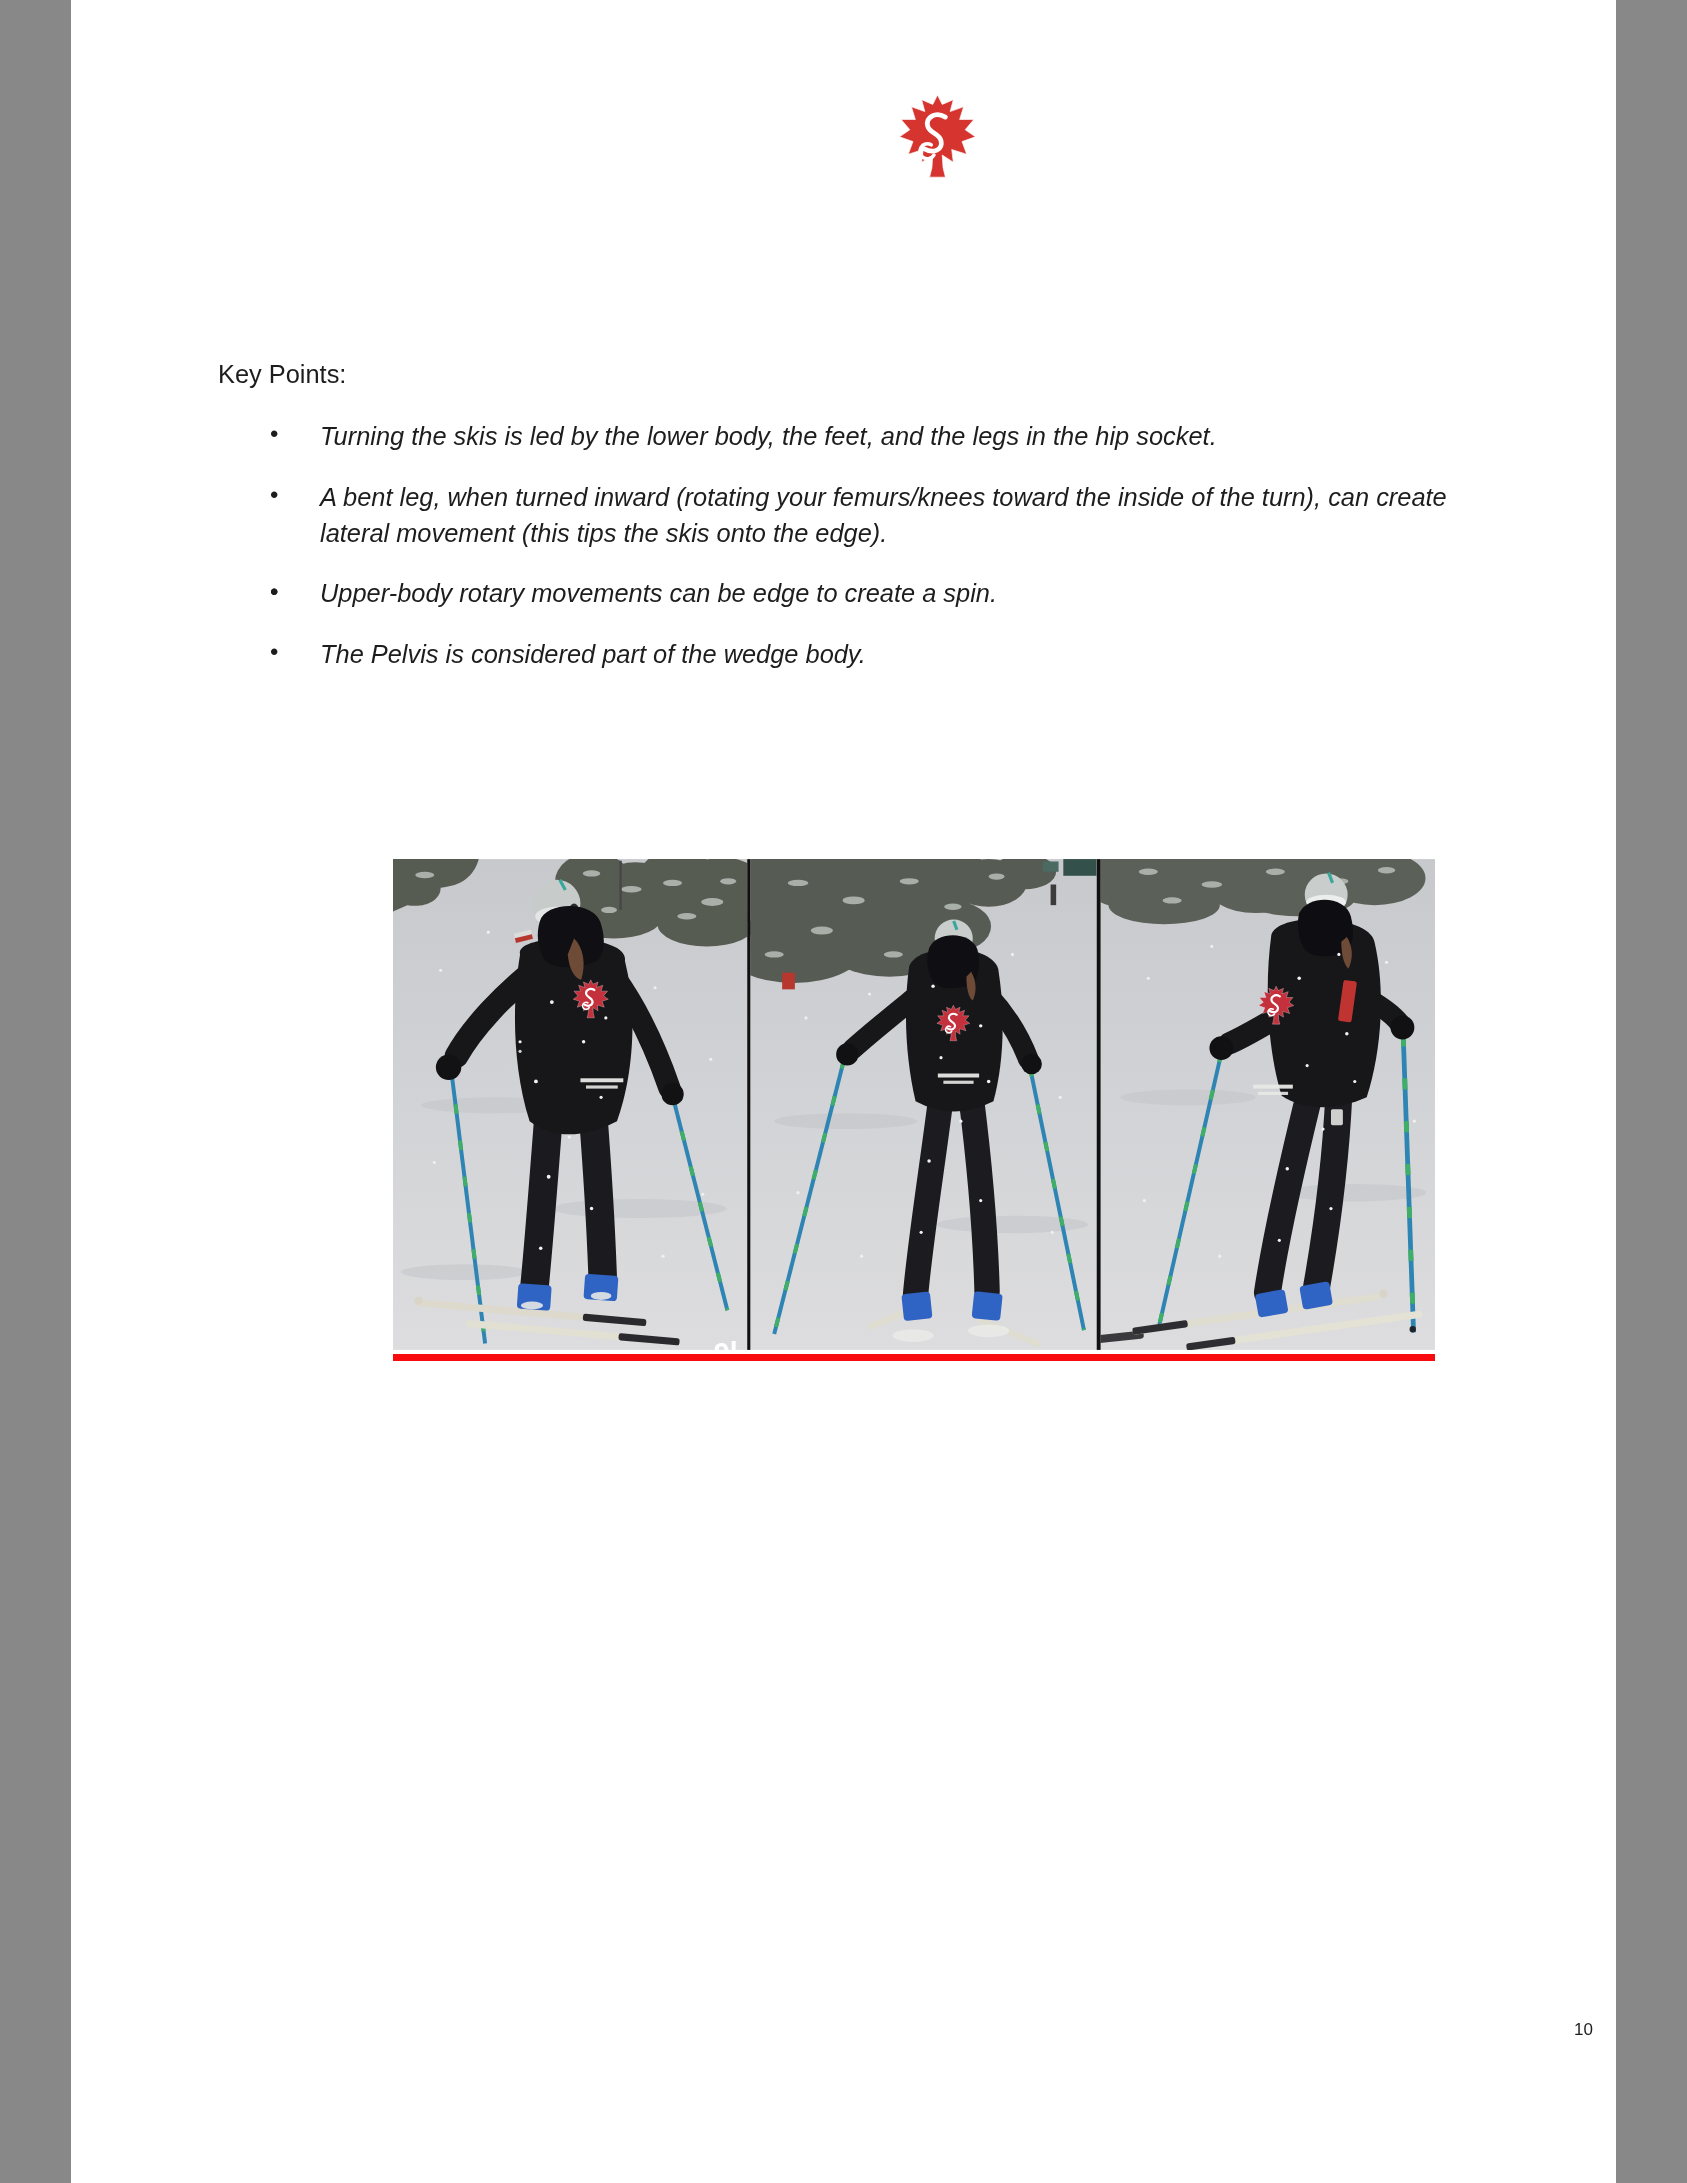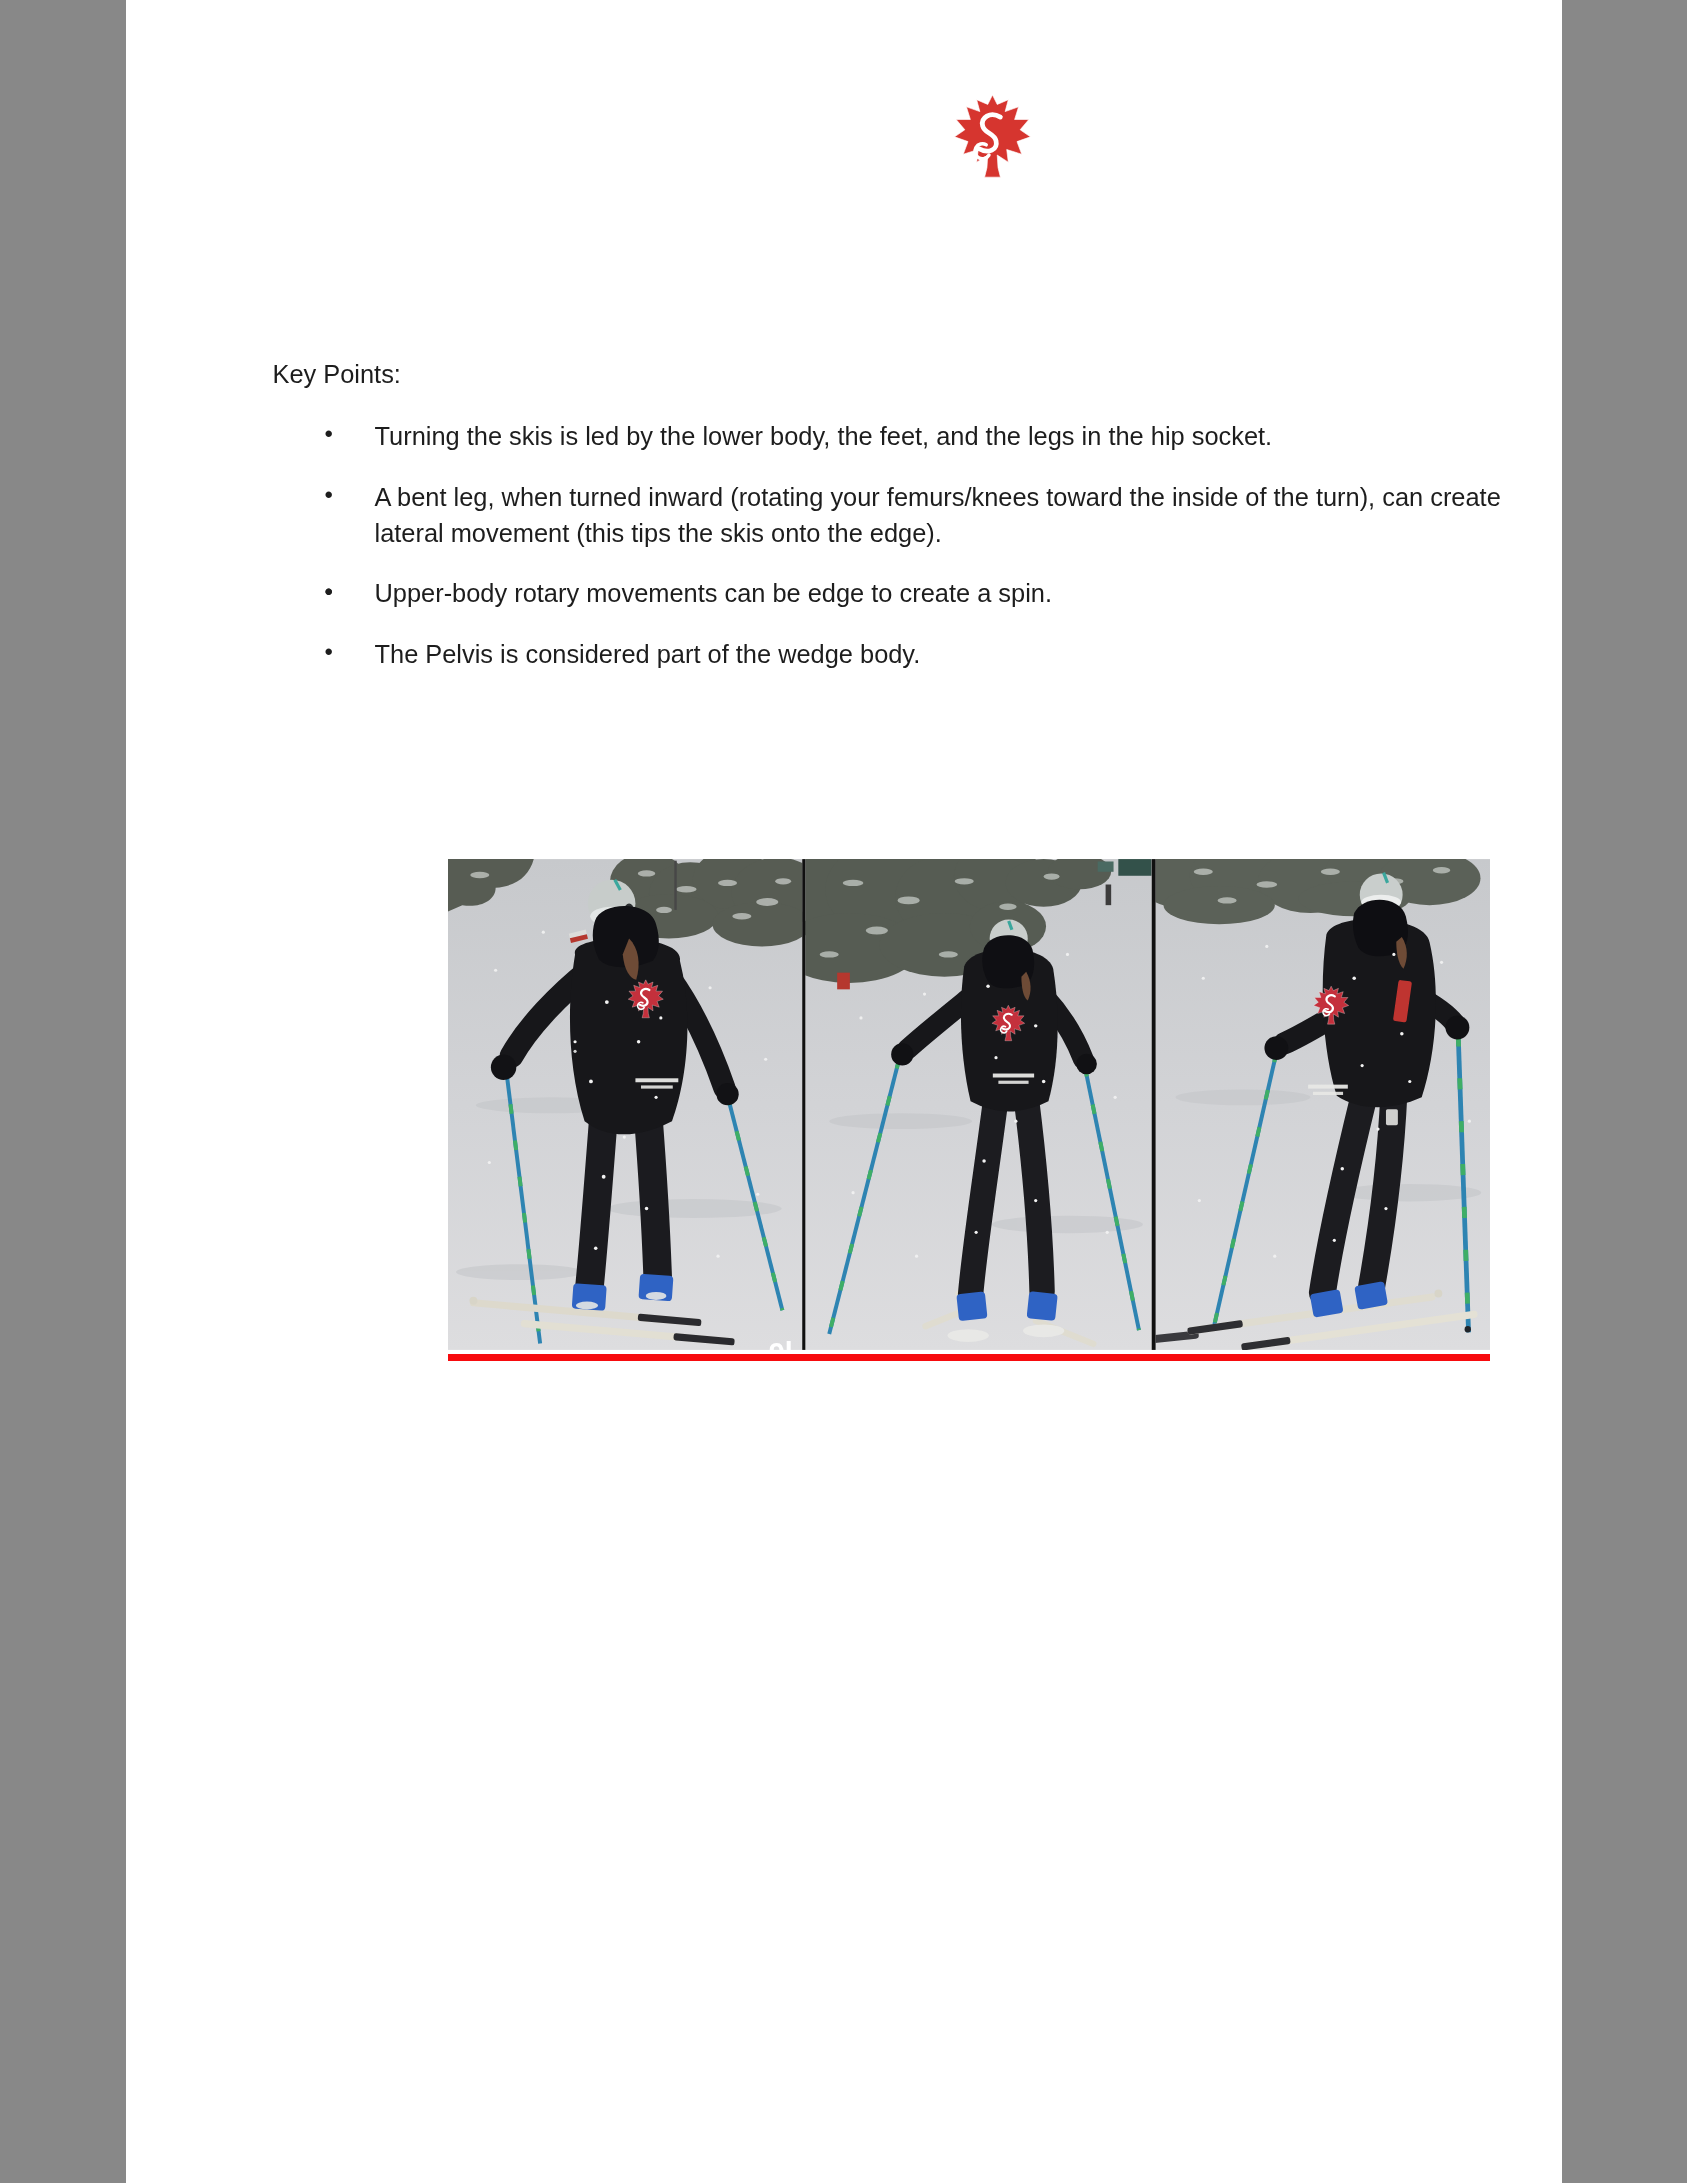--- a/index.html
+++ b/index.html
@@ -1,32 +1,32 @@
 <!DOCTYPE html>
 <html style="font-size:12.7px"><head>
 <meta charset="utf-8">
 <style>
   * { margin:0; padding:0; box-sizing:border-box; }
   html,body { background:#888; }
   #page {
-    position:relative; width:1436px; height:2183px; background:#ffffff;
+    position:relative; width:1545px; height:2183px; background:#ffffff;
     font-family:"Liberation Sans", sans-serif; color:#1d1d1d; overflow:hidden;
     margin:0 auto;
   }
   
   #logo-wrap { position:absolute; left:827px; top:95px; width:79px; height:84px; }
   .leaf-red { color:#d6352f; }
   .leaf-jacket { color:#c4303c; }
 
   
   #heading { position:absolute; left:147px; top:356px; font-size:25.4px; line-height:36px; white-space:pre; }
   #bullets { position:absolute; left:147px; top:418px; list-style:none; width:1429px; }
   #bullets li { position:relative; padding-left:102px; margin-bottom:24.6px; font-size:25.4px; line-height:36px; }
   #bullets .marker { position:absolute; left:52px; top:-1.6px; font-size:24px; }
-  .bl { white-space:pre; }
+  .bl { white-space:pre;font-style:italic; }
 
   
   #figure { position:absolute; left:322px; top:859px; width:1042px; height:491px; }
   #figure svg { display:block; width:1042px; height:491px; }
   #red-underline { position:absolute; left:322px; top:1354px; width:1042px; height:7.1px; background:#f70b0e; }
 
   #page-number { position:absolute; left:1503px; top:2014px; font-size:17px; line-height:32px; }
 
   .wm { font-family:"Liberation Sans", sans-serif; font-weight:bold; }
 </style>

